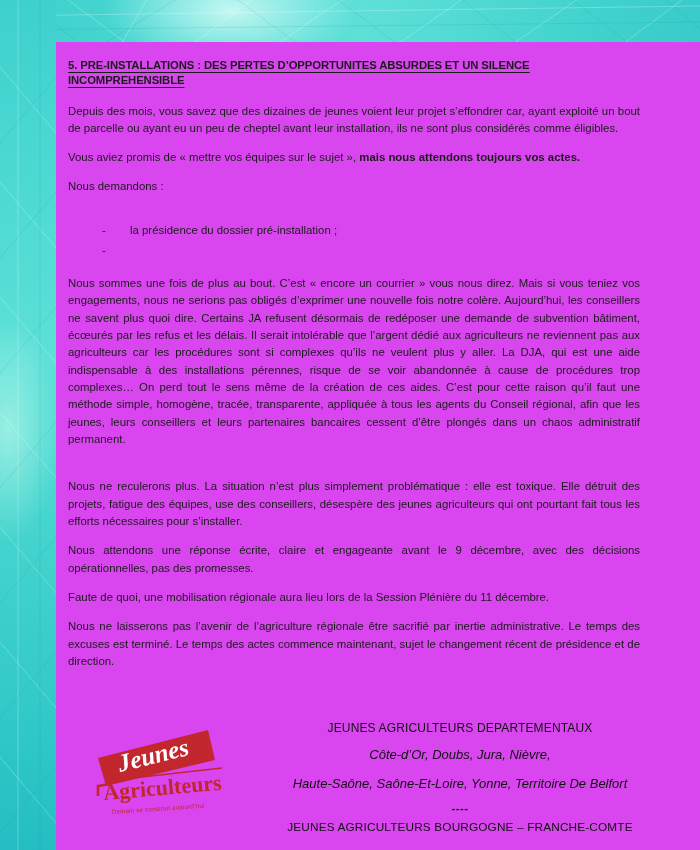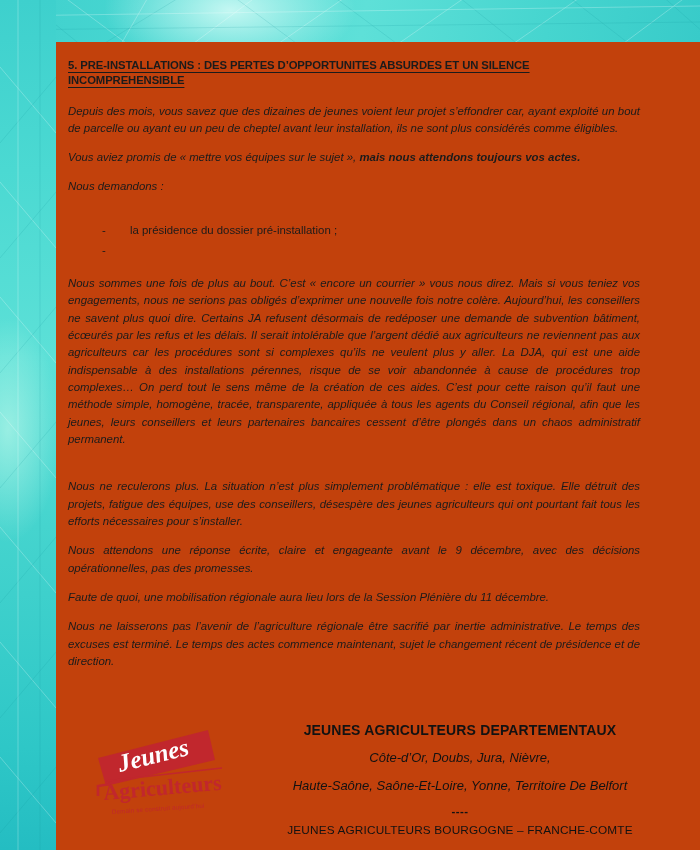--- a/index.html
+++ b/index.html
@@ -53,21 +53,21 @@
     stroke: rgba(20,150,155,0.30);
   }
 
   
   #page-sheet {
     position: absolute;
     left: 56px;
     top: 42px;
     width: 644px;
     height: 808px;
-    background: #c2410c;
+    background: #d946ef;
     z-index: 1;
     box-sizing: border-box;
     padding: 0;
   }
 
   #letter-body {
     position: absolute;
     left: 12px;      
     top: 16px;       
     width: 572px;
@@ -84,21 +84,20 @@
     margin: 0 0 14px 0;
     text-decoration: underline;
     text-underline-offset: 2.5px;
     text-align: left;
     line-height: 1.35;
   }
 
   p.para {
     margin: 0 0 12px 0;
     text-align: justify;
-    font-style: italic;
   }
   p.para.tight { margin-bottom: 26px; }
   p.para b { font-weight: bold; }
 
   ul.demands {
     list-style: none;
     margin: 10px 0 10px 0;
     padding: 0 0 0 34px;
   }
   ul.demands li {
@@ -138,22 +137,22 @@
   #ja-logo { display: block; }
 
   #footer-text {
     flex: 1 1 auto;
     text-align: center;
     padding-top: 10px;
     padding-right: 18px;
     color: #121212;
   }
   .f-org {
-    font-size: 14px;
-    font-weight: bold;
+    font-size: 12px;
+    font-weight: normal;
     letter-spacing: 0.15px;
     margin: 0 0 3px 0;
     line-height: 1.45;
   }
   .f-depts {
     font-size: 13px;
     font-style: italic;
     font-weight: normal;
     margin: 8px;
     line-height: 1.55;

